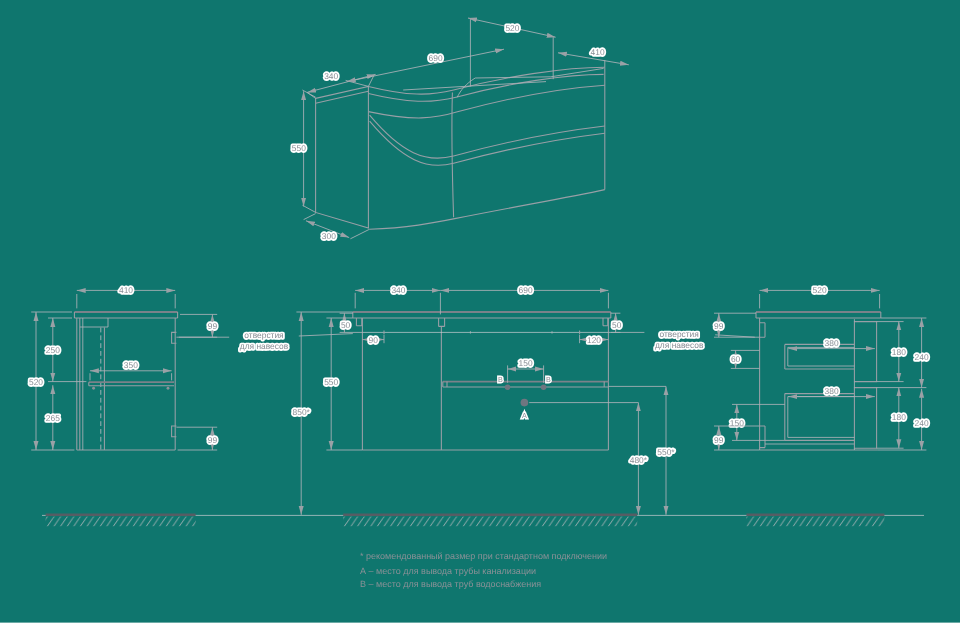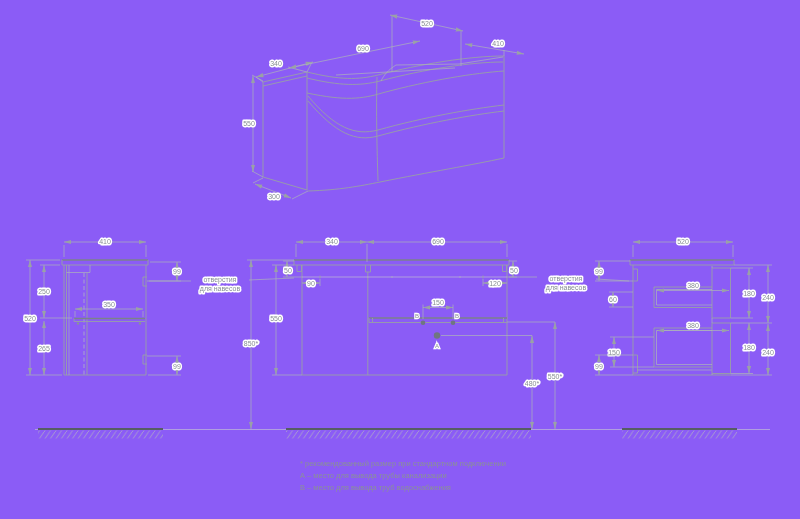--- a/index.html
+++ b/index.html
@@ -1,16 +1,16 @@
 <!DOCTYPE html>
 <html><head>
 <meta charset="utf-8">
 <style>
   html,body{margin:0;padding:0;background:#ffffff;}
-  #stage{position:relative;width:800px;height:519px;background:#8b5cf6;overflow:hidden;}
+  #stage{position:relative;width:800px;height:519px;background:#0f766e;overflow:hidden;}
   svg{display:block;}
   .s1{stroke:#aeb3b9;stroke-width:.7;fill:none;}
   .s2{stroke:#989fa6;stroke-width:.9;fill:none;}
   .s3{stroke:#7b828a;stroke-width:1.5;fill:none;}
   .s4{stroke:#565d64;stroke-width:2.2;fill:none;}
   .sd{stroke:#b8bdc2;stroke-width:.7;fill:none;stroke-dasharray:4 2.5;}
   .sl{stroke:#c9cdd1;stroke-width:.6;fill:none;}
   .dt{font-family:"Liberation Sans",sans-serif;font-size:7px;fill:#878d94;
       paint-order:stroke;stroke:#ffffff;stroke-width:3px;stroke-linejoin:round;
       text-anchor:middle;}

